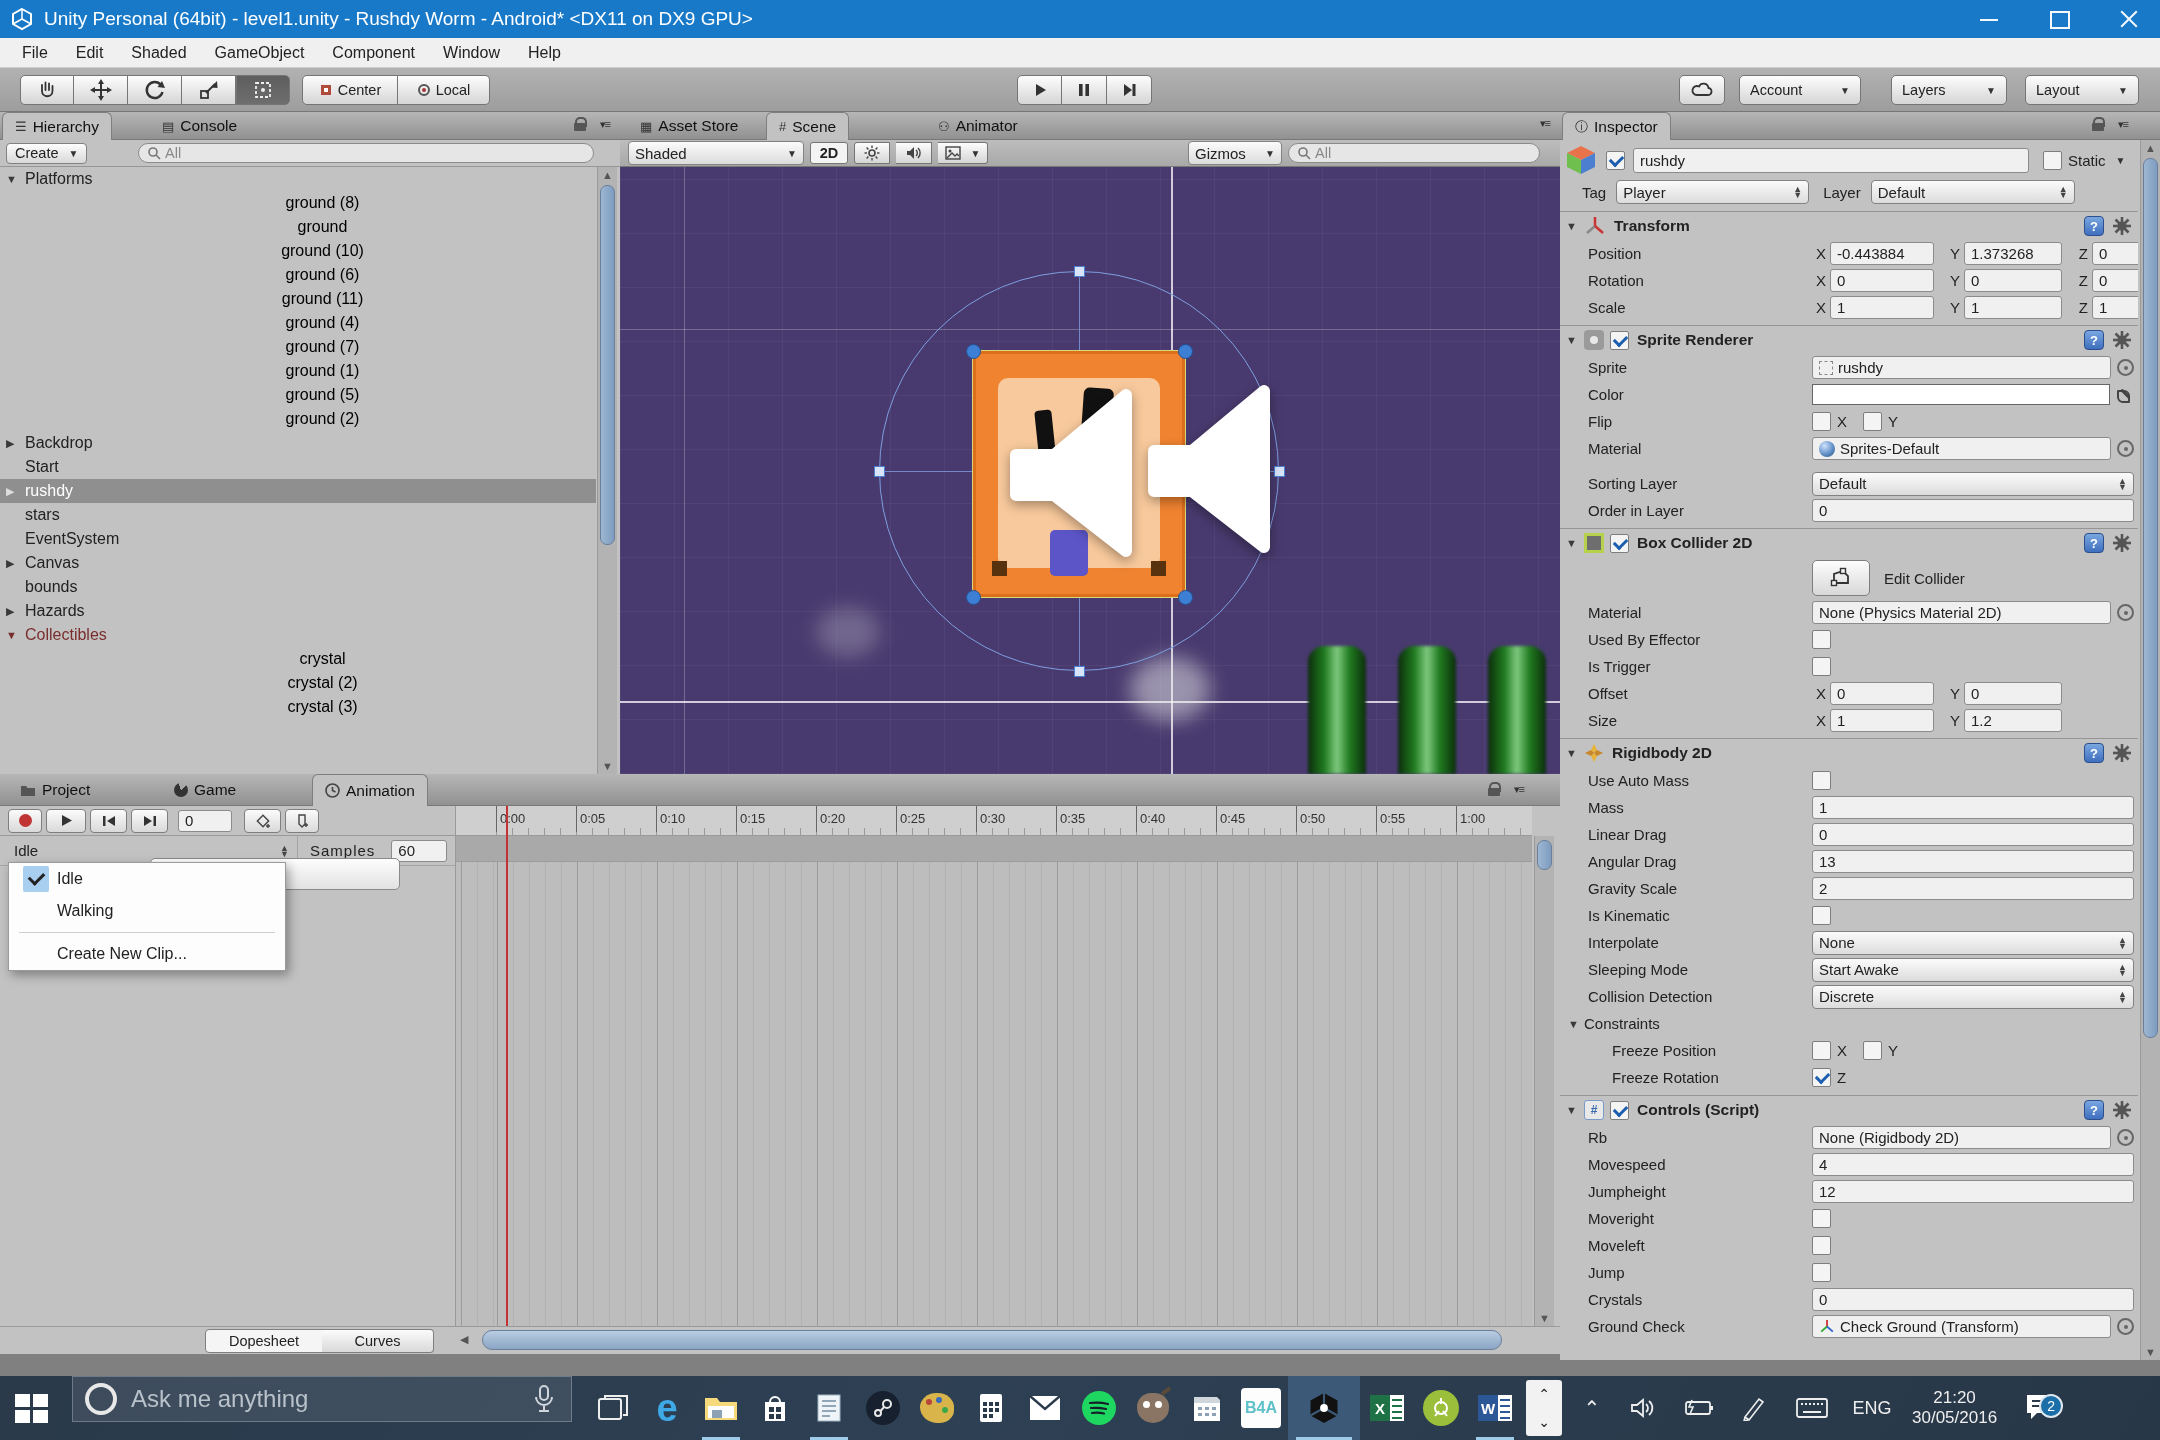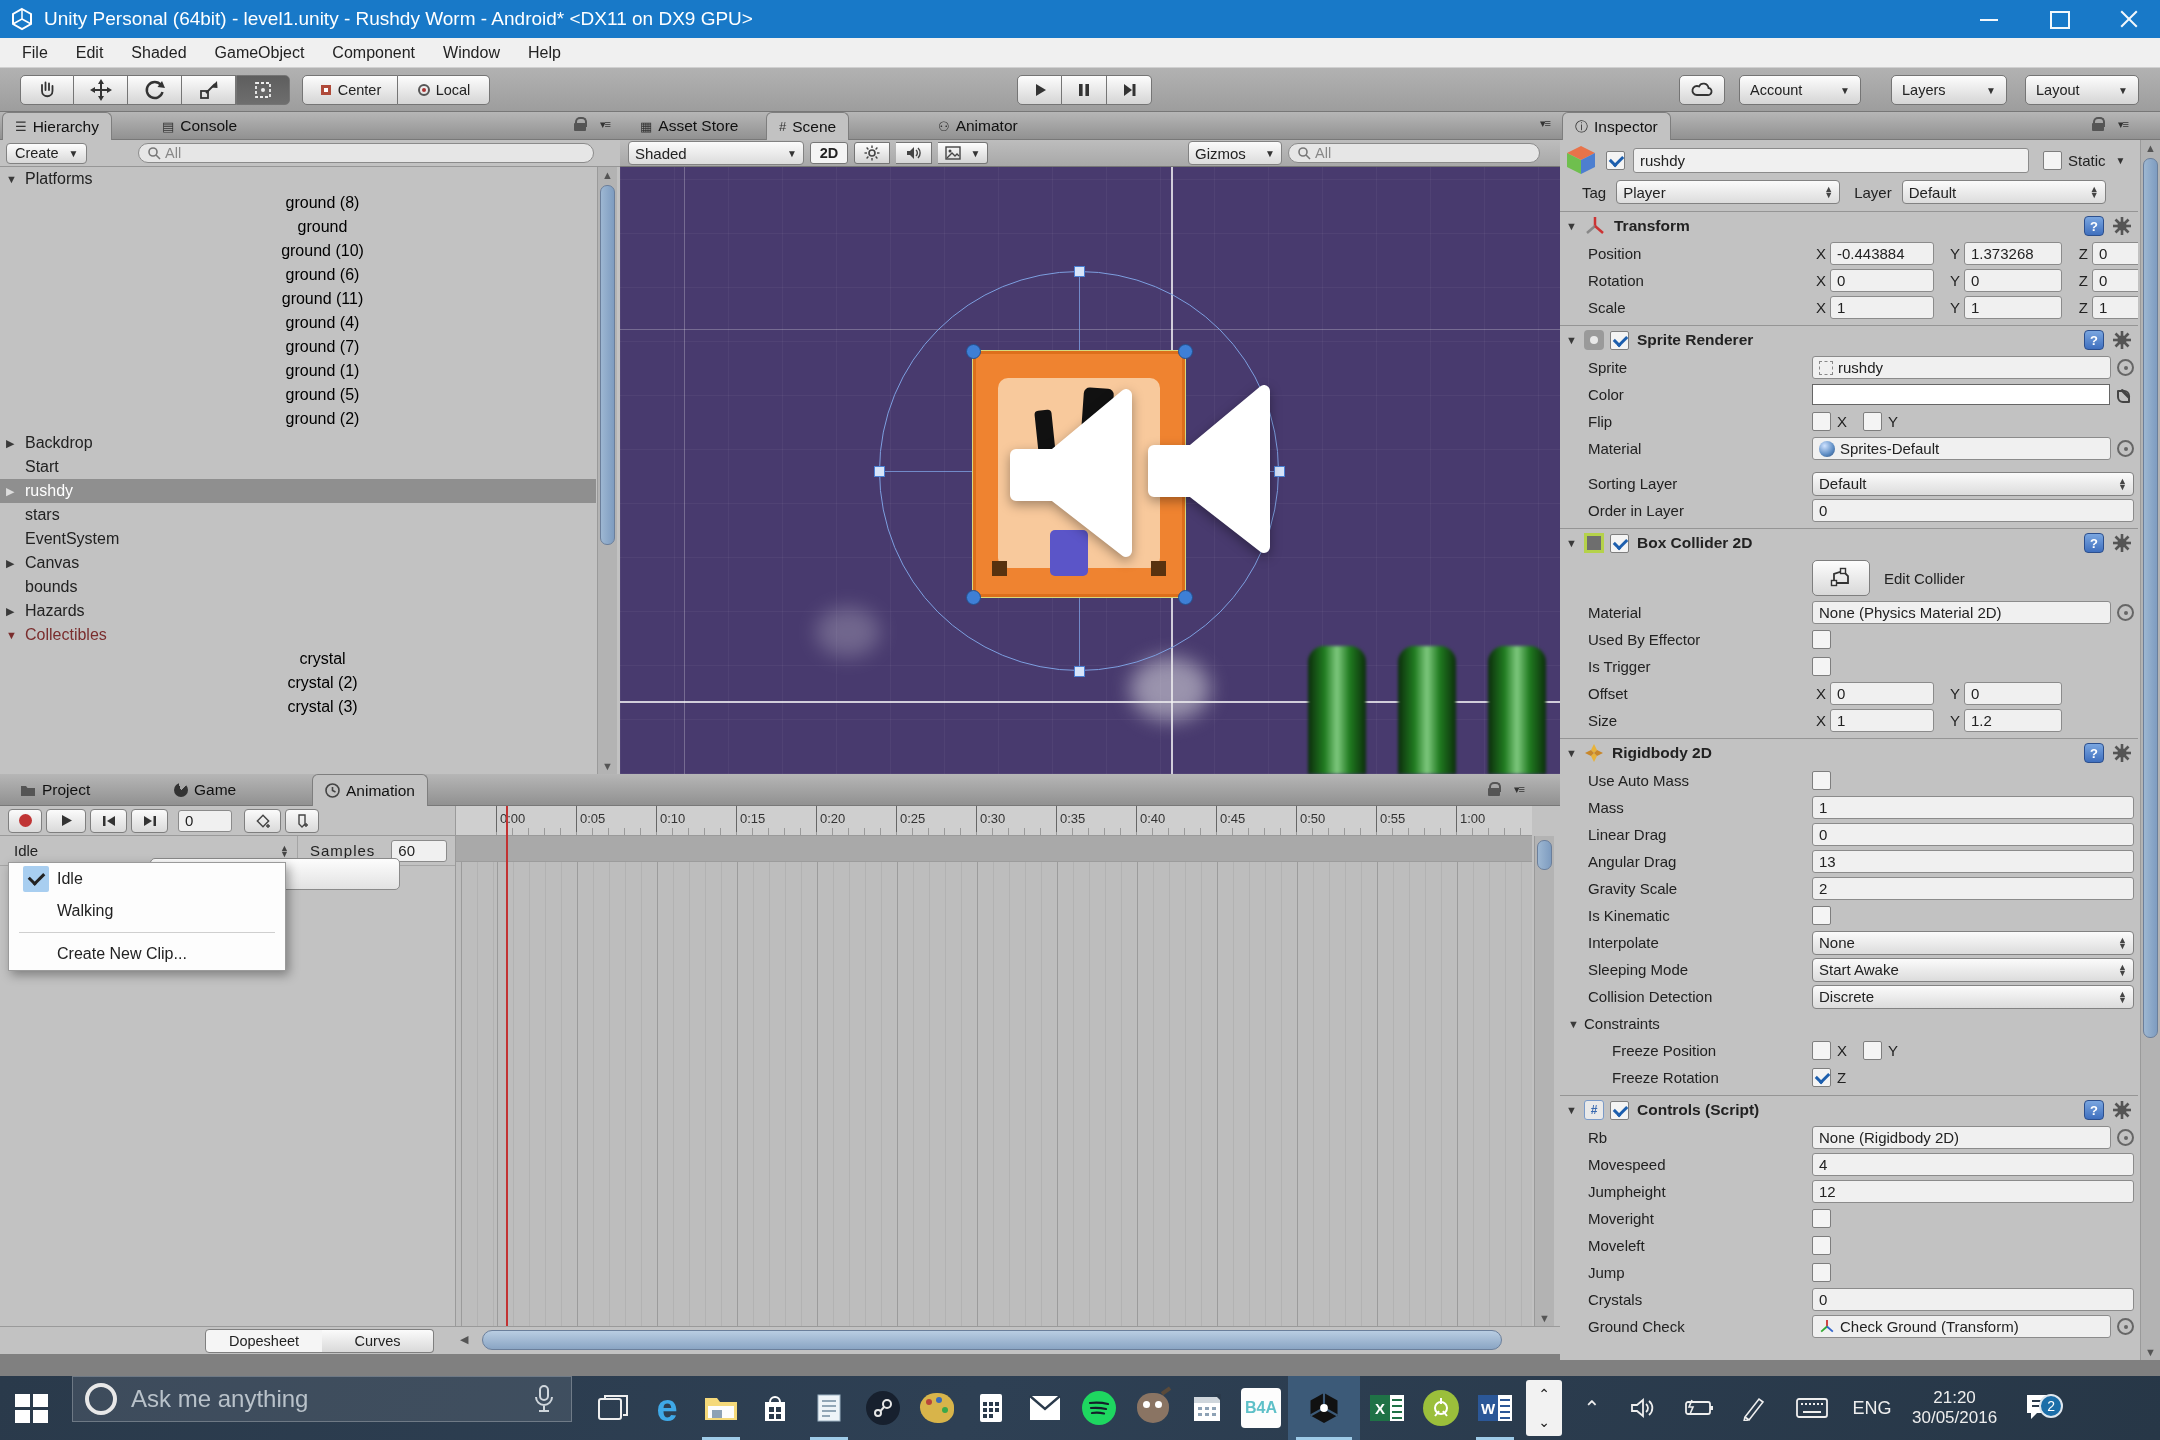--- a/index.html
+++ b/index.html
@@ -506,21 +506,21 @@
         <div class="field" style="width:396px;height:25px">
             <span>rushdy</span>
           </div>
         <span class="cb" style="margin-left:14px"></span>
         <span style="margin-left:6px">Static</span>
         <span class="mini-caret">▼</span>
       </div>
 
       <div style="display:flex;align-items:center;height:32px;padding:0 6px 0 22px">
         <span>Tag</span>
-        <div class="drop" style="width:224px;margin-left:10px">
+        <div class="drop" style="width:193px;margin-left:10px">
             <span>Player</span>
             <span class="updown">
               <span>▲</span>
               <span>▼</span>
             </span>
           </div>
         <span style="margin-left:14px">Layer</span>
         <div class="drop" style="width:204px;margin-left:10px">
             <span>Default</span>
             <span class="updown">

